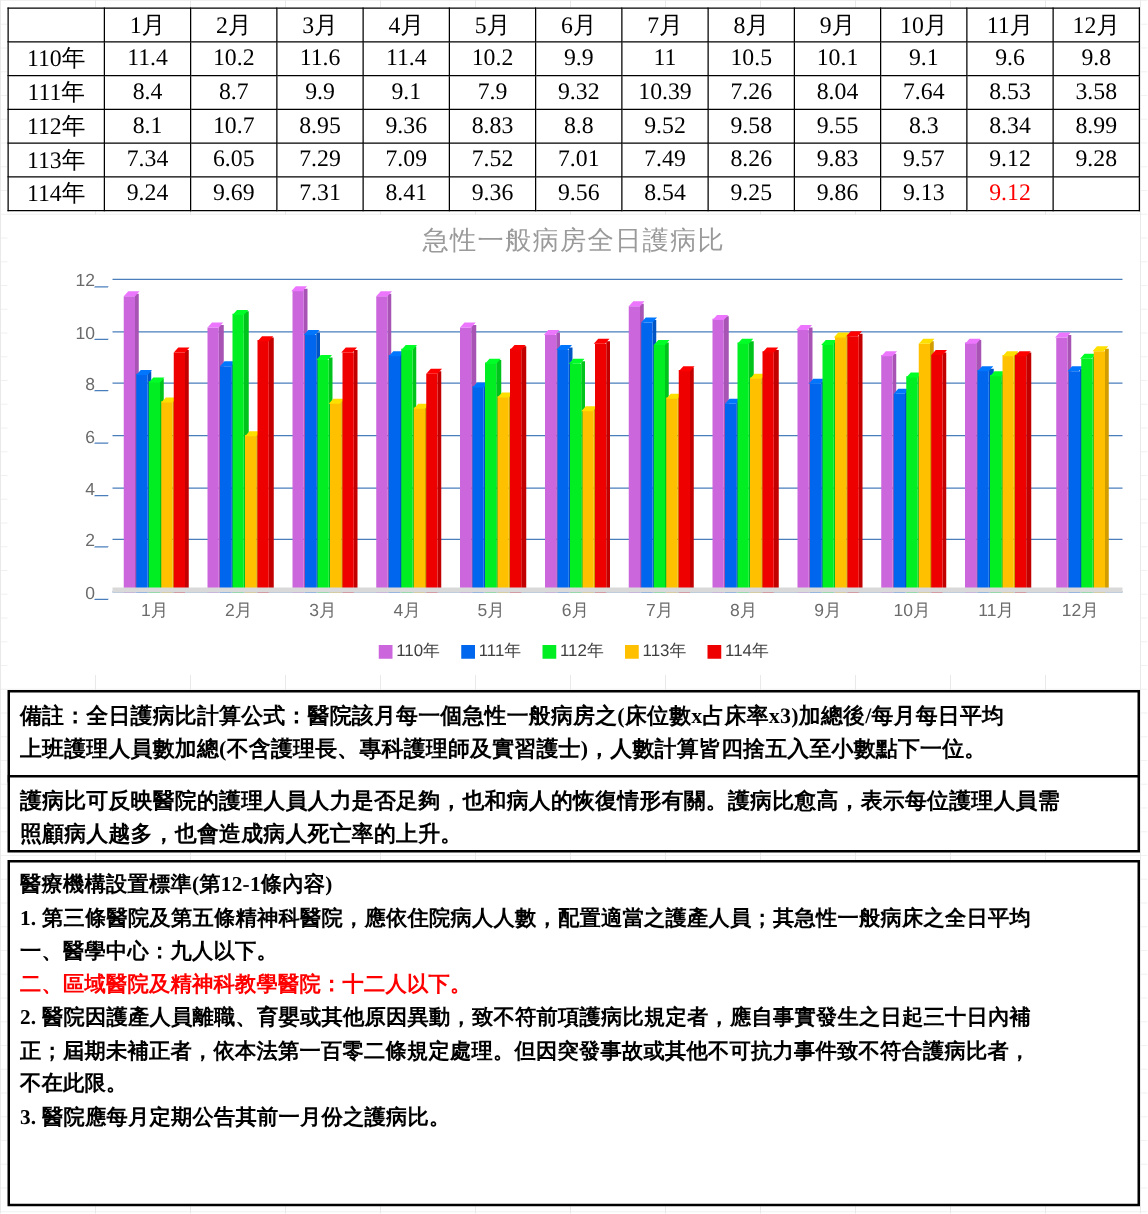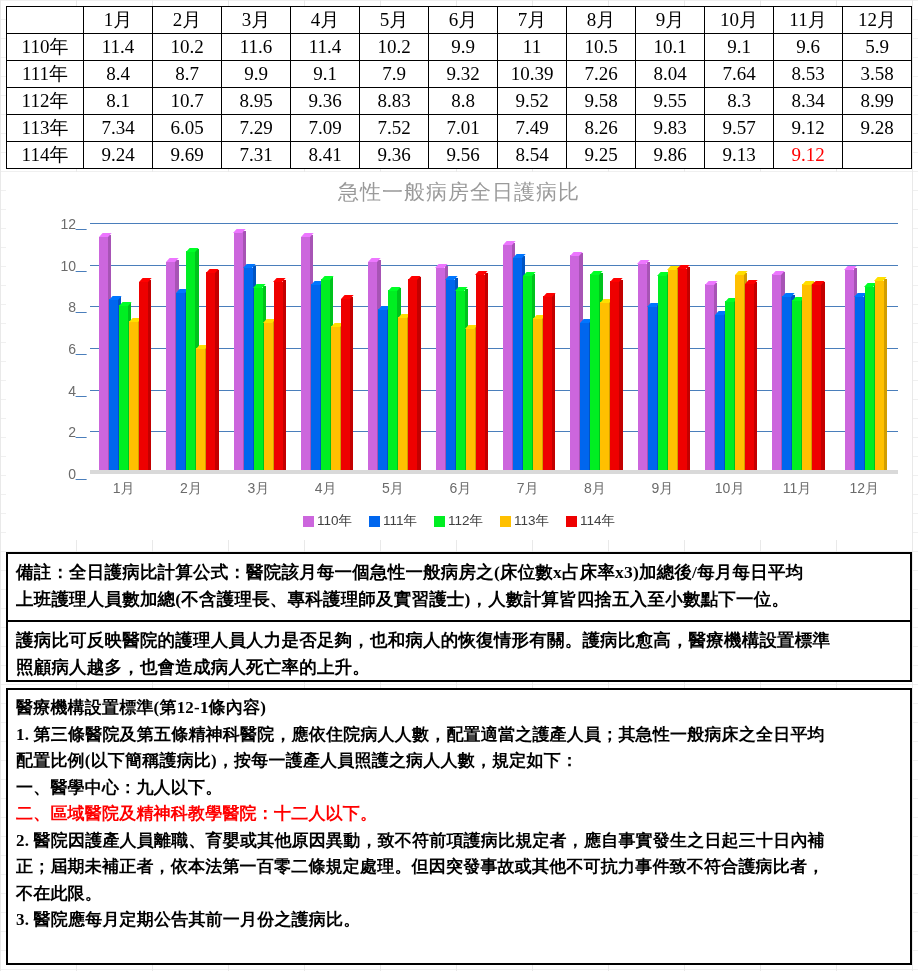--- a/index.html
+++ b/index.html
@@ -269,21 +269,21 @@
             <td>10.2</td>
             <td>11.6</td>
             <td>11.4</td>
             <td>10.2</td>
             <td>9.9</td>
             <td>11</td>
             <td>10.5</td>
             <td>10.1</td>
             <td>9.1</td>
             <td>9.6</td>
-            <td>5.9</td>
+            <td>9.8</td>
           </tr>
           <tr>
             <td class="col-year">111年</td>
             <td>8.4</td>
             <td>8.7</td>
             <td>9.9</td>
             <td>9.1</td>
             <td>7.9</td>
             <td>9.32</td>
             <td>10.39</td>
@@ -739,29 +739,28 @@
         </div>
       </div>
   </div>
 
   <div class="note-box" id="note-formula">
     <div class="note-line">備註：全日護病比計算公式：醫院該月每一個急性一般病房之(床位數x占床率x3)加總後/每月每日平均</div>
     <div class="note-line">上班護理人員數加總(不含護理長、專科護理師及實習護士)，人數計算皆四捨五入至小數點下一位。</div>
   </div>
 
   <div class="note-box" id="note-meaning">
-    <div class="note-line">護病比可反映醫院的護理人員人力是否足夠，也和病人的恢復情形有關。護病比愈高，醫療機構設置標準</div>
+    <div class="note-line">護病比可反映醫院的護理人員人力是否足夠，也和病人的恢復情形有關。護病比愈高，表示每位護理人員需</div>
     <div class="note-line">照顧病人越多，也會造成病人死亡率的上升。</div>
   </div>
 
   <div class="note-box" id="note-regulation">
     <div id="regulation-lines">
         <div class="note-line">醫療機構設置標準(第12-1條內容)</div>
         <div class="note-line">1. 第三條醫院及第五條精神科醫院，應依住院病人人數，配置適當之護產人員；其急性一般病床之全日平均</div>
-        <div class="note-line">配置比例(以下簡稱護病比)，按每一護產人員照護之病人人數，規定如下：</div>
         <div class="note-line">一、醫學中心：九人以下。</div>
         <div class="note-line red">二、區域醫院及精神科教學醫院：十二人以下。</div>
         <div class="note-line">2. 醫院因護產人員離職、育嬰或其他原因異動，致不符前項護病比規定者，應自事實發生之日起三十日內補</div>
         <div class="note-line">正；屆期未補正者，依本法第一百零二條規定處理。但因突發事故或其他不可抗力事件致不符合護病比者，</div>
         <div class="note-line">不在此限。</div>
         <div class="note-line">3. 醫院應每月定期公告其前一月份之護病比。</div>
       </div>
   </div>
 
 </div>

